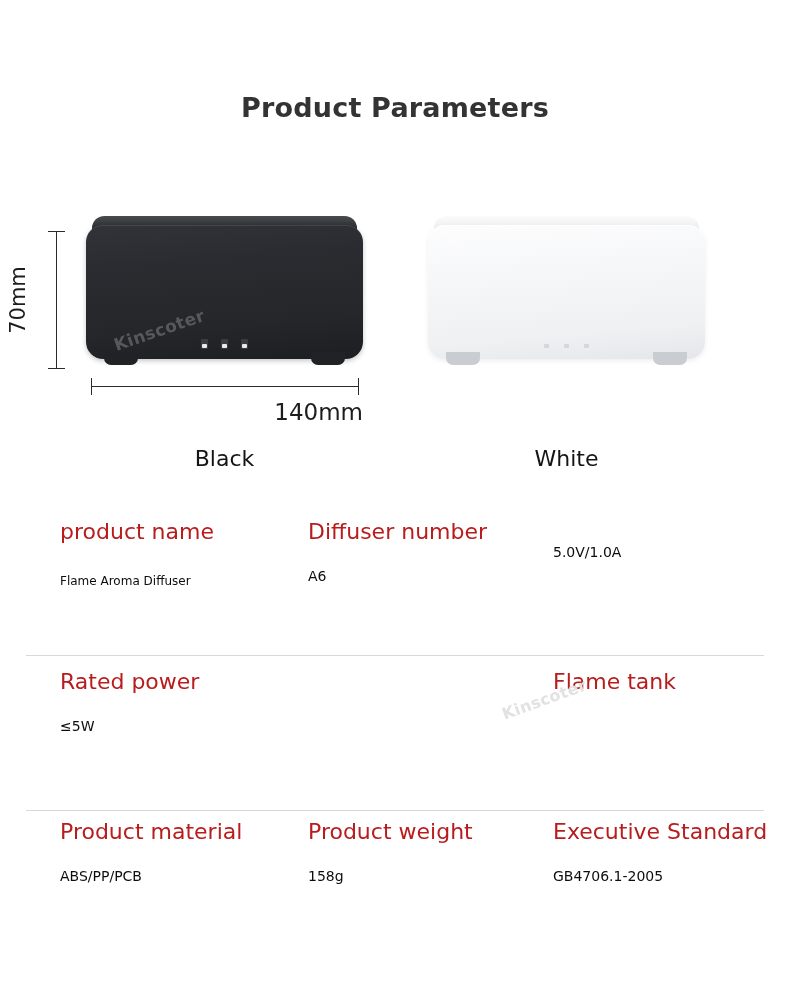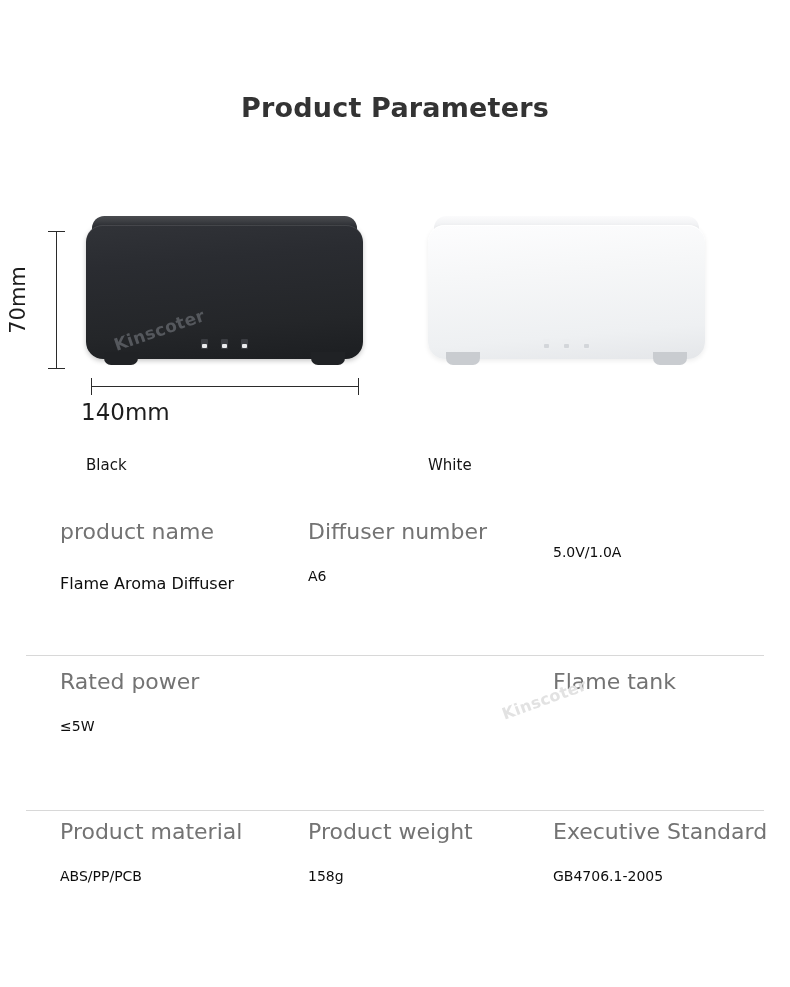--- a/index.html
+++ b/index.html
@@ -50,22 +50,22 @@
   .dim-h-line {
     position: absolute; left: 91px; top: 386px;
     width: 267px; height: 1px; background: #2b2b2b;
   }
   .dim-h-cap-l, .dim-h-cap-r {
     position: absolute; top: 378px; width: 1px; height: 17px; background: #2b2b2b;
   }
   .dim-h-cap-l { left: 91px; }
   .dim-h-cap-r { left: 358px; }
   .dim-h-label {
-    position: absolute; left: 81px; top: 399px; width: 267px;
-    text-align: left; font-size: 23px; color: #1d1d1d;
+    position: absolute; left: 96px; top: 399px; width: 267px;
+    text-align: right; font-size: 23px; color: #1d1d1d;
   }
 
   
   .device { position: absolute; }
 
   .dev-lid {
     position: absolute; left: 6px; top: 0; width: calc(100% - 12px); height: 16px;
     border-radius: 13px 13px 4px 4px;
   }
   .dev-body {
@@ -115,44 +115,44 @@
   #device-white .dev-body {
     background: linear-gradient(175deg, #fdfdfe 0%, #f6f7f8 35%, #eef0f2 78%, #e4e6e9 100%);
     box-shadow: inset 0 1px 0 rgba(255,255,255,0.9), 0 2px 5px rgba(0,0,0,0.07);
   }
   #device-white .dev-foot { background: #c9ccd0; }
   #device-white .led { background: #eceef0; }
   #device-white .led::after { background: #d3d6da; }
 
   
   .color-caption {
-    position: absolute; top: 456px;
-    font-size: 15px; color: #141414; 
+    position: absolute; top: 446px;
+    font-size: 22px; color: #141414; text-align: center;
   }
   #caption-black { left: 86px; width: 277px; }
   #caption-white { left: 428px; width: 277px; }
 
   
   .spec-table { position: absolute; top: 520px; left: 0; width: 790px; }
   .spec-row { position: relative; height: 150px; }
   .spec-cell { position: absolute; top: 0; }
   .col-1 { left: 60px; width: 250px; }
   .col-2 { left: 308px; width: 245px; }
   .col-3 { left: 553px; width: 237px; }
 
   .spec-label {
-    font-size: 22px; color: #737373; line-height: 1.1;
+    font-size: 22px; color: #b91c1c; line-height: 1.1;
     white-space: nowrap;
   }
   .spec-value {
     margin-top: 25px;
     font-size: 14px; color: #0d0d0d; font-weight: 500; line-height: 1.1;
     white-space: nowrap;
   }
-  .spec-value.small { font-size: 16px; margin-top: 31px; }
+  .spec-value.small { font-size: 12px; margin-top: 31px; }
 
   .divider {
     position: absolute; left: 26px; width: 738px; height: 1px;
     background: #d8d8d8;
   }
   #divider-1 { top: 655px; }
   #divider-2 { top: 810px; }
 
   .watermark-text {
     position: absolute;

